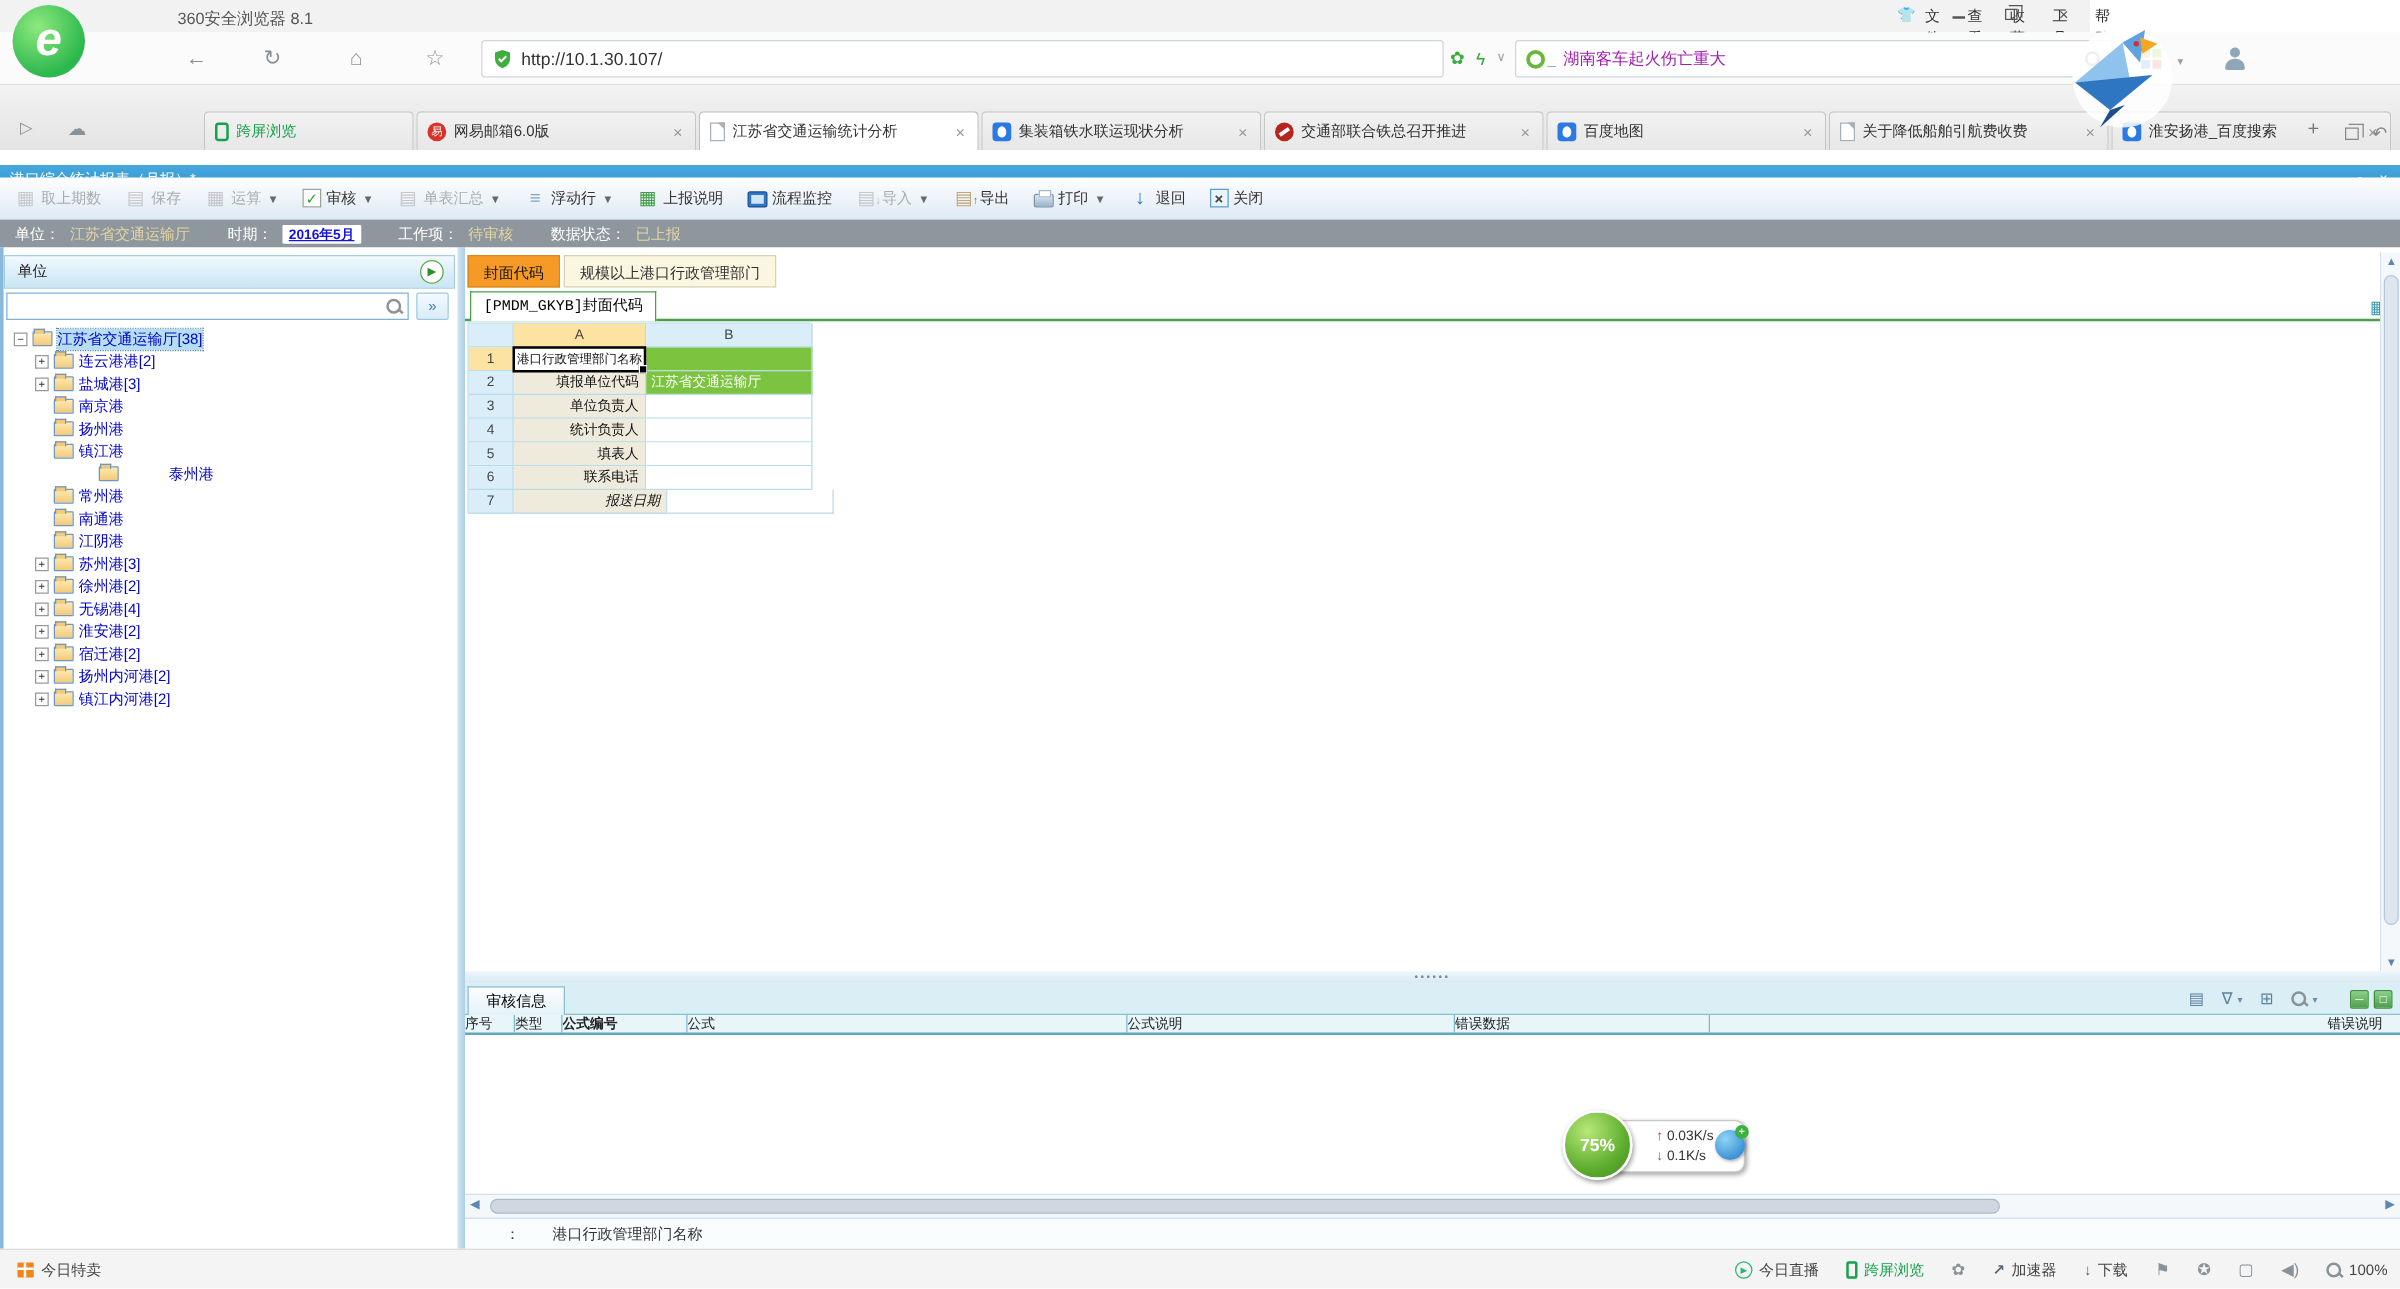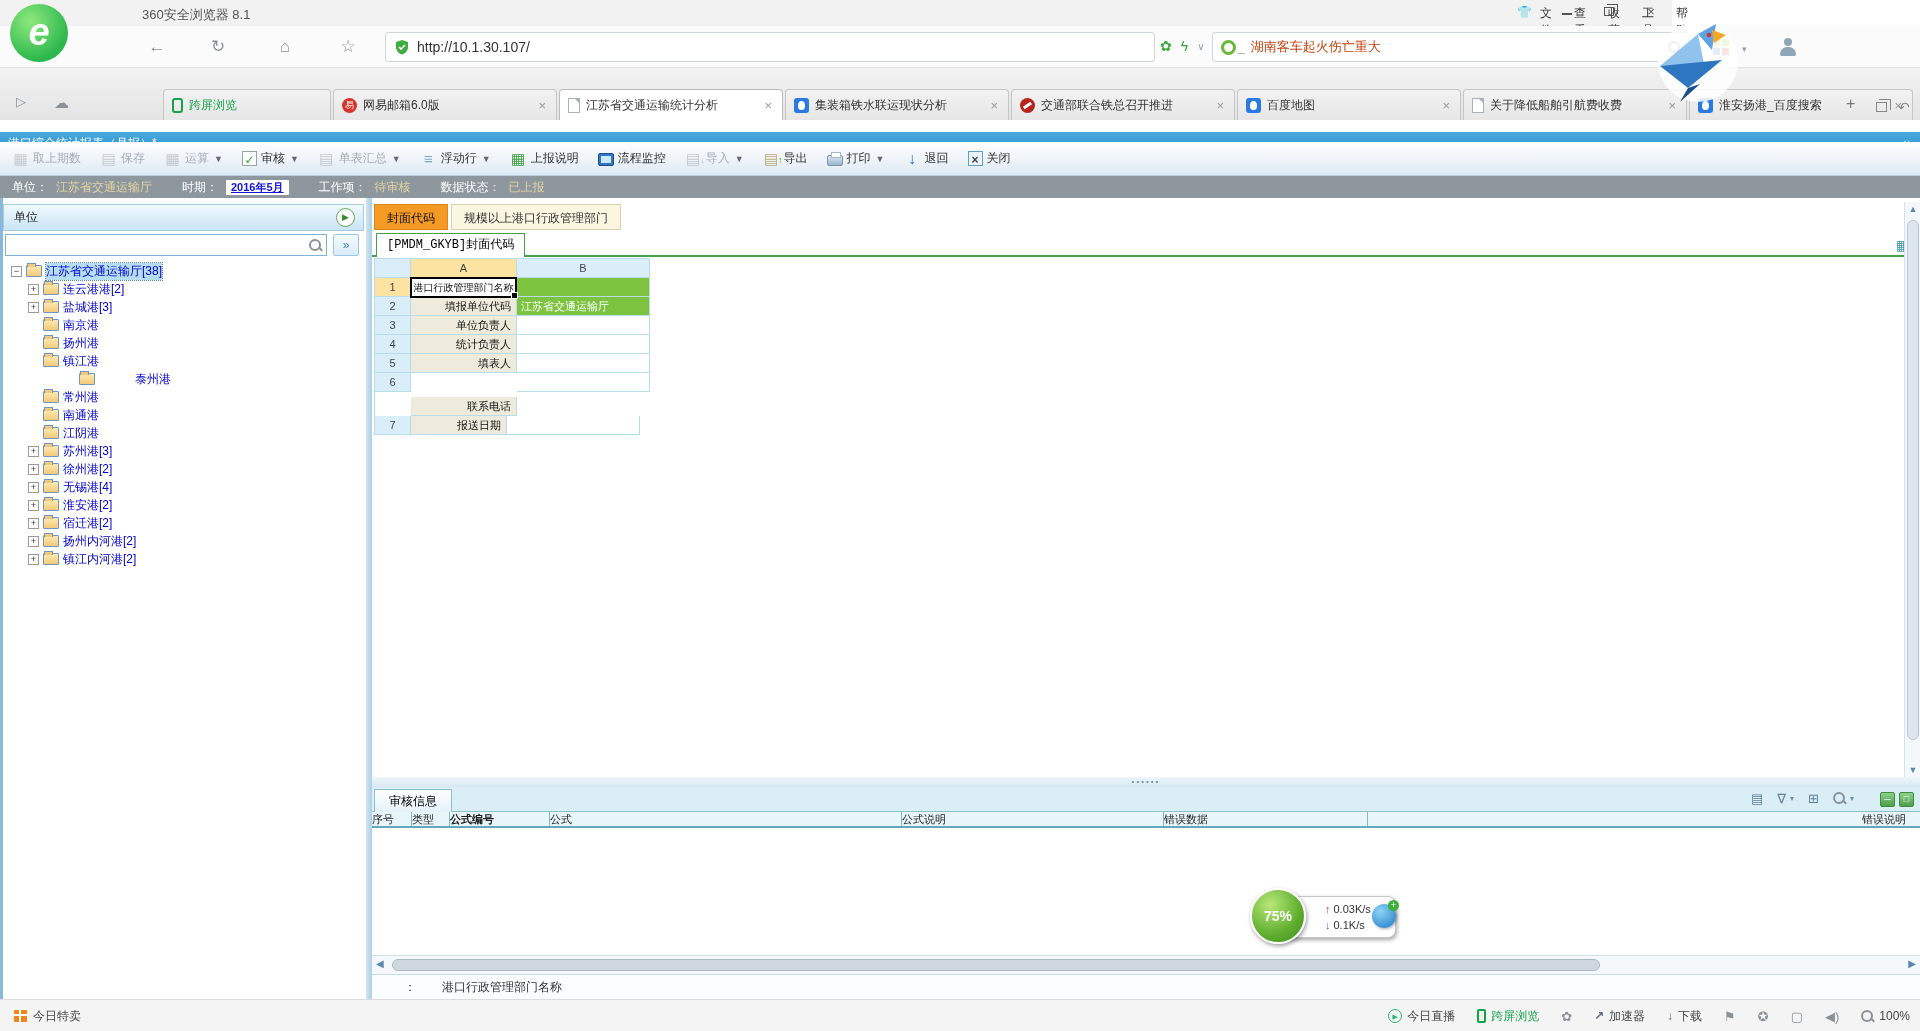--- a/index.html
+++ b/index.html
@@ -28,21 +28,21 @@
   .nav-ic{position:absolute;top:8px;width:26px;height:26px;text-align:center;line-height:26px;font-size:17px;color:#8a9298}
   .url-box{position:absolute;left:385px;top:6px;width:770px;height:30px;background:#fff;border:1px solid #cfd6dc;border-radius:3px;display:flex;align-items:center;padding:0 8px;gap:7px}
   .shield{width:16px;height:16px}
   .url-text{color:#333;font-size:14px}
   .addr-right{position:absolute;left:1160px;top:12px;display:flex;gap:9px;align-items:center}
   .g-ic{color:#3aa83c;font-size:14px}
   .dd-sm{color:#98a0a8;font-size:10px}
   .search-box{position:absolute;left:1212px;top:6px;width:478px;height:30px;background:#fff;border:1px solid #cfd6dc;border-radius:3px;display:flex;align-items:center;padding:0 8px;gap:6px}
   .ring-logo{width:15px;height:15px;border:3px solid #69b83a;border-radius:50%}
   .ring-u{color:#9aa;margin-left:-4px}
-  .hotword{color:#c2410c;font-size:13px;flex:1}
+  .hotword{color:#a21caf;font-size:13px;flex:1}
   .mag{position:relative;width:13px;height:13px;display:inline-block}
   .mag::before{content:"";position:absolute;left:0;top:0;width:8px;height:8px;border:2px solid #8a9298;border-radius:50%}
   .mag::after{content:"";position:absolute;left:9px;top:9px;width:5px;height:2px;background:#8a9298;transform:rotate(45deg)}
   .apps-grid{position:absolute;left:1713px;top:13px;width:16px;height:16px;display:grid;grid-template-columns:7px 7px;grid-gap:2px}
   .apps-grid i{width:7px;height:7px;display:block}
   .caret-dn{position:absolute;left:1742px;top:18px;color:#98a0a8;font-size:9px}
   .person-ic{position:absolute;left:1778px;top:11px;width:20px;height:20px}
   .person-ic::before{content:"";position:absolute;left:6px;top:1px;width:8px;height:8px;border-radius:50%;background:#8fa6b8}
   .person-ic::after{content:"";position:absolute;left:2px;top:10px;width:16px;height:9px;border-radius:8px 8px 2px 2px;background:#8fa6b8}
 
@@ -542,26 +542,26 @@
           <div class="g-cell g-a" style="width: 106px;">统计负责人</div>
           <div class="g-cell g-b" style="width: 133px;"></div>
         </div>
         <div class="g-row">
           <div class="g-cell g-rowhead" style="width: 36px;">5</div>
           <div class="g-cell g-a" style="width: 106px;">填表人</div>
           <div class="g-cell g-b" style="width: 133px;"></div>
         </div>
         <div class="g-row">
           <div class="g-cell g-rowhead" style="width: 36px;">6</div>
-          <div class="g-cell g-a" style="width: 106px; margin-top: 24px;">联系电话</div>
+          <div class="g-cell g-a" style="width: 106px;">联系电话</div>
           <div class="g-cell g-b" style="width: 133px;"></div>
         </div>
         <div class="g-row">
           <div class="g-cell g-rowhead" style="width: 36px;">7</div>
-          <div class="g-cell g-a" style="width: 96px;">报送日期</div>
+          <div class="g-cell g-a" style="width: 123px; font-style: italic;">报送日期</div>
           <div class="g-cell g-b" style="width: 133px;"></div>
         </div>
         <div class="sel-box"></div>
       </div>
     <div class="vscroll">
       <span class="vs-arrow" style="top:2px">▲</span>
       <div class="vs-thumb"></div>
       <span class="vs-arrow" style="bottom:2px">▼</span>
     </div>
     <div class="splitter">••••••</div>

